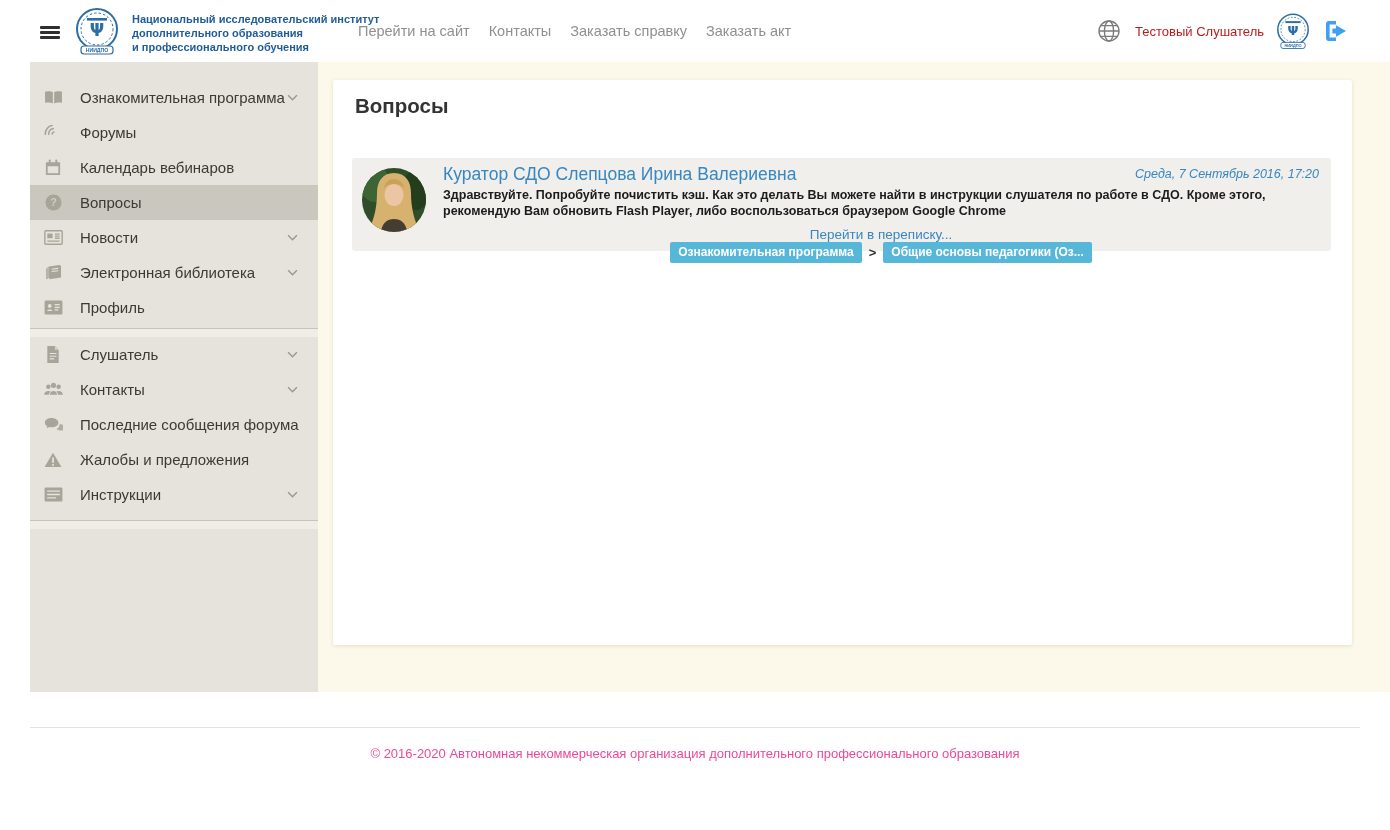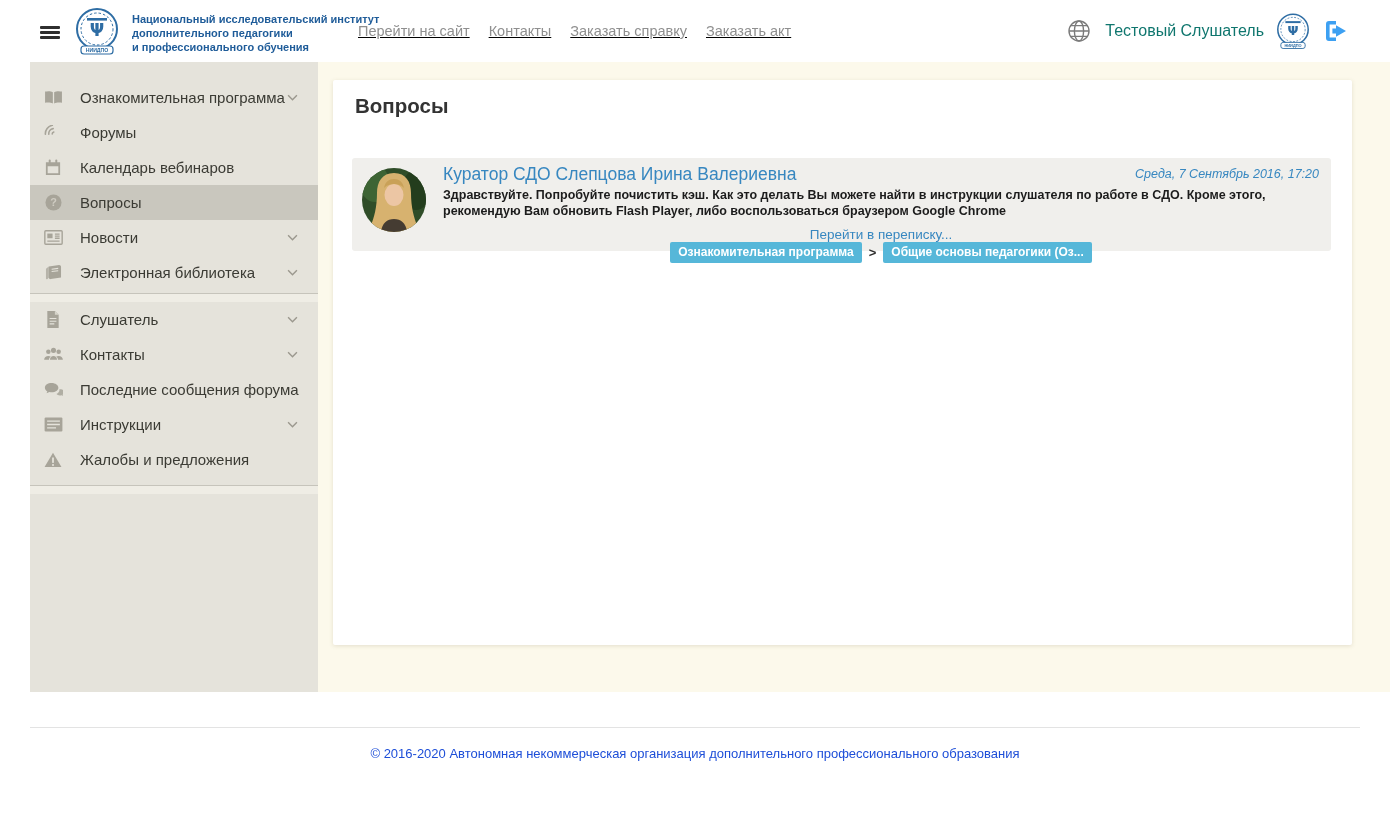--- a/index.html
+++ b/index.html
@@ -6,25 +6,25 @@
   html,body { margin:0; padding:0; }
   body { font-family:"Liberation Sans", sans-serif; background:#fff; }
   .page { position:relative; width:1390px; height:830px; overflow:hidden; background:#fff; }
 
   
   .topbar { position:absolute; top:0; left:0; width:1390px; height:62px; background:#fff; z-index:5; }
   .hamburger { position:absolute; left:40px; top:26px; width:20px; height:13px; cursor:pointer; }
   .hamburger span { display:block; height:2.6px; background:#2f2f2f; border-radius:1px; margin-bottom:2.6px; }
   .logo-emblem { position:absolute; left:72px; top:6px; width:50px; height:50px; cursor:pointer; }
   .logo-text { position:absolute; left:132px; top:13px; font-size:11px; font-weight:bold; color:#1f5c99; line-height:1.26; }
-  .topnav { position:absolute; left:358px; top:0; height:62px; display:flex; align-items:center; gap:19px;text-decoration:underline; }
+  .topnav { position:absolute; left:358px; top:0; height:62px; display:flex; align-items:center; gap:19px; }
   .topnav a { font-size:14.5px; color:#8f8f8f; text-decoration:none; cursor:pointer; white-space:nowrap; }
   .user-area { position:absolute; right:42px; top:0; height:62px; display:flex; align-items:center; }
   .globe { width:24px; height:24px; display:inline-flex; cursor:pointer; }
-  .user-name { font-size:16px; color:#0f766e; text-decoration:none; margin:0 10px 0 14px; cursor:pointer; white-space:nowrap; }
+  .user-name { font-size:13px; color:#b91c1c; text-decoration:none; margin:0 10px 0 14px; cursor:pointer; white-space:nowrap; }
   .user-avatar { width:38px; height:38px; display:inline-flex; cursor:pointer; }
   .logout { width:24px; height:22px; margin-left:12px; display:inline-flex; cursor:pointer; }
 
   
   .sidebar { position:absolute; left:30px; top:62px; width:288px; height:630px; background:#e5e3db; padding-top:18px; }
   .side-item { display:flex; align-items:center; height:35px; padding:0 20px 0 12px; cursor:pointer; }
   .side-item.active { background:#c9c7be; }
   .sicon { width:22px; display:inline-flex; justify-content:center; flex:none; }
   .slabel { margin-left:16px; font-size:15px; color:#3b3b34; white-space:nowrap; }
   .chev { margin-left:auto; display:inline-flex; flex:none; }
@@ -44,21 +44,21 @@
   .msg-text { margin:2px 0 0; font-size:12.5px; line-height:1.3; color:#1c1c1c; max-width:885px;font-weight:bold; }
   .msg-foot { display:flex; justify-content:space-between; align-items:center; margin-top:7px;flex-direction:column; }
   .goto-link { font-size:13.5px; color:#3787c0; text-decoration:none; cursor:pointer; }
   .tags { display:flex; align-items:center; gap:7px; }
   .tag { background:#56b7d9; color:#fff; font-size:12px; font-weight:bold; padding:3px 8px 4px; border-radius:2px; cursor:pointer; white-space:nowrap; }
   .tag-sep { font-size:13px; font-weight:bold; color:#2e2e2e; }
 
   
   .footer-divider { position:absolute; top:727px; left:30px; right:30px; border-top:1px solid #e3e3e3; }
   .footer-text { position:absolute; top:745px; left:0; width:1390px; text-align:center; }
-  .footer-text p { margin:0 0 4px; font-size:13px; color:#1d4ed8; line-height:1.45; }
+  .footer-text p { margin:0 0 4px; font-size:13px; color:#ec4899; line-height:1.45; }
 </style>
 </head>
 <body>
 
 <div class="page">
 
   <header class="topbar">
     <div class="hamburger">
         <span></span>
         <span></span>
@@ -71,21 +71,21 @@
         <circle cx="25" cy="23" r="16" fill="none" stroke="#2e6da4" stroke-width="1" stroke-dasharray="2.5 2"></circle>
         <path d="M15 12h20v2.6H15z" fill="#2e6da4"></path>
         <text x="25" y="30" text-anchor="middle" font-size="17" font-weight="bold" fill="#2e6da4" font-family="DejaVu Sans, sans-serif">Ψ</text>
         <rect x="9" y="40" width="32" height="8" rx="3" fill="#fff" stroke="#2e6da4" stroke-width="1.2"></rect>
         <text x="25" y="46" text-anchor="middle" font-size="5.2" font-weight="bold" fill="#2e6da4">НИИДПО</text>
       </svg>
     </div>
 
     <div class="logo-text">
       <div>Национальный исследовательский институт</div>
-      <div>дополнительного педагогики</div>
+      <div>дополнительного образования</div>
       <div>и профессионального обучения</div>
     </div>
 
     <nav class="topnav">
       <a>Перейти на сайт</a>
       <a>Контакты</a>
       <a>Заказать справку</a>
       <a>Заказать акт</a>
     </nav>
 
@@ -200,20 +200,31 @@
         </svg>
       </span>
       <span class="slabel">Электронная библиотека</span>
       <span class="chev">
         <svg width="11" height="7" viewBox="0 0 10 6" fill="none" stroke="#9b988e" stroke-width="1.3">
             <path d="M1 1l4 4 4-4"></path>
           </svg>
       </span>
     </div>
 
+    <div class="side-item">
+      <span class="sicon">
+        <svg width="19" height="15" viewBox="0 0 20 16">
+          <rect x="0.5" y="0.5" width="19" height="15" rx="1.5" fill="#a7a499"></rect>
+          <circle cx="6" cy="6.3" r="2" fill="#e5e3db"></circle>
+          <path d="M3.2 11.8c0-2.2 5.6-2.2 5.6 0z" fill="#e5e3db"></path>
+          <path d="M11.2 5h5.4M11.2 7.8h5.4M11.2 10.6h4" stroke="#e5e3db" stroke-width="1.3"></path>
+        </svg>
+      </span>
+      <span class="slabel">Профиль</span>
+    </div>
 
     <div class="side-divider"></div>
 
     <div class="side-item">
       <span class="sicon">
         <svg width="14" height="17" viewBox="0 0 14 18">
           <path d="M1 0h8l4 4v14H1z" fill="#a7a499"></path>
           <path d="M9 0l4 4H9z" fill="#d6d4ca"></path>
           <path d="M3.4 8h7.2M3.4 10.8h7.2M3.4 13.6h5" stroke="#e5e3db" stroke-width="1.2"></path>
         </svg>
@@ -248,42 +259,42 @@
         <svg width="19" height="15" viewBox="0 0 20 16" fill="#a7a499">
           <path d="M8 1C3.9 1 .8 3.2.8 6c0 1.6 1 3 2.6 3.9L2.6 12l3-1.4c.8.2 1.6.3 2.4.3 4.1 0 7.2-2.2 7.2-4.9S12.1 1 8 1z"></path>
           <path d="M16.2 7.6c.6 2.1-.8 4.1-3 5.2.7.9 2 1.5 3.5 1.5.6 0 1.2-.1 1.7-.3l2 .9-.6-1.5c1-.6 1.7-1.5 1.7-2.6 0-1.6-1.5-2.9-3.5-3.2z" opacity="0.85"></path>
         </svg>
       </span>
       <span class="slabel">Последние сообщения форума</span>
     </div>
 
     <div class="side-item">
       <span class="sicon">
-        <svg width="19" height="15" viewBox="0 0 20 16">
-          <rect x="0.5" y="0.5" width="19" height="15" rx="1.2" fill="#a7a499"></rect>
-          <path d="M3.2 4.4h13.6M3.2 8h13.6M3.2 11.6h9.5" stroke="#e5e3db" stroke-width="1.5"></path>
-        </svg>
-      </span>
-      <span class="slabel">Инструкции</span>
-      <span class="chev">
-        <svg width="11" height="7" viewBox="0 0 10 6" fill="none" stroke="#9b988e" stroke-width="1.3">
-            <path d="M1 1l4 4 4-4"></path>
-          </svg>
-      </span>
-    </div>
-
-    <div class="side-item">
-      <span class="sicon">
         <svg width="18" height="16" viewBox="0 0 20 18" fill="#a7a499">
           <path d="M10 .8 19.5 17H.5z"></path>
           <rect x="9" y="6.2" width="2" height="6" fill="#e5e3db"></rect>
           <rect x="9" y="13.6" width="2" height="2" fill="#e5e3db"></rect>
         </svg>
       </span>
       <span class="slabel">Жалобы и предложения</span>
+    </div>
+
+    <div class="side-item">
+      <span class="sicon">
+        <svg width="19" height="15" viewBox="0 0 20 16">
+          <rect x="0.5" y="0.5" width="19" height="15" rx="1.2" fill="#a7a499"></rect>
+          <path d="M3.2 4.4h13.6M3.2 8h13.6M3.2 11.6h9.5" stroke="#e5e3db" stroke-width="1.5"></path>
+        </svg>
+      </span>
+      <span class="slabel">Инструкции</span>
+      <span class="chev">
+        <svg width="11" height="7" viewBox="0 0 10 6" fill="none" stroke="#9b988e" stroke-width="1.3">
+            <path d="M1 1l4 4 4-4"></path>
+          </svg>
+      </span>
     </div>
 
     <div class="side-divider second"></div>
   </aside>
 
   <main class="content">
     <div class="panel">
       <h1 class="page-title">Вопросы</h1>
 
       <div class="msg-card">

